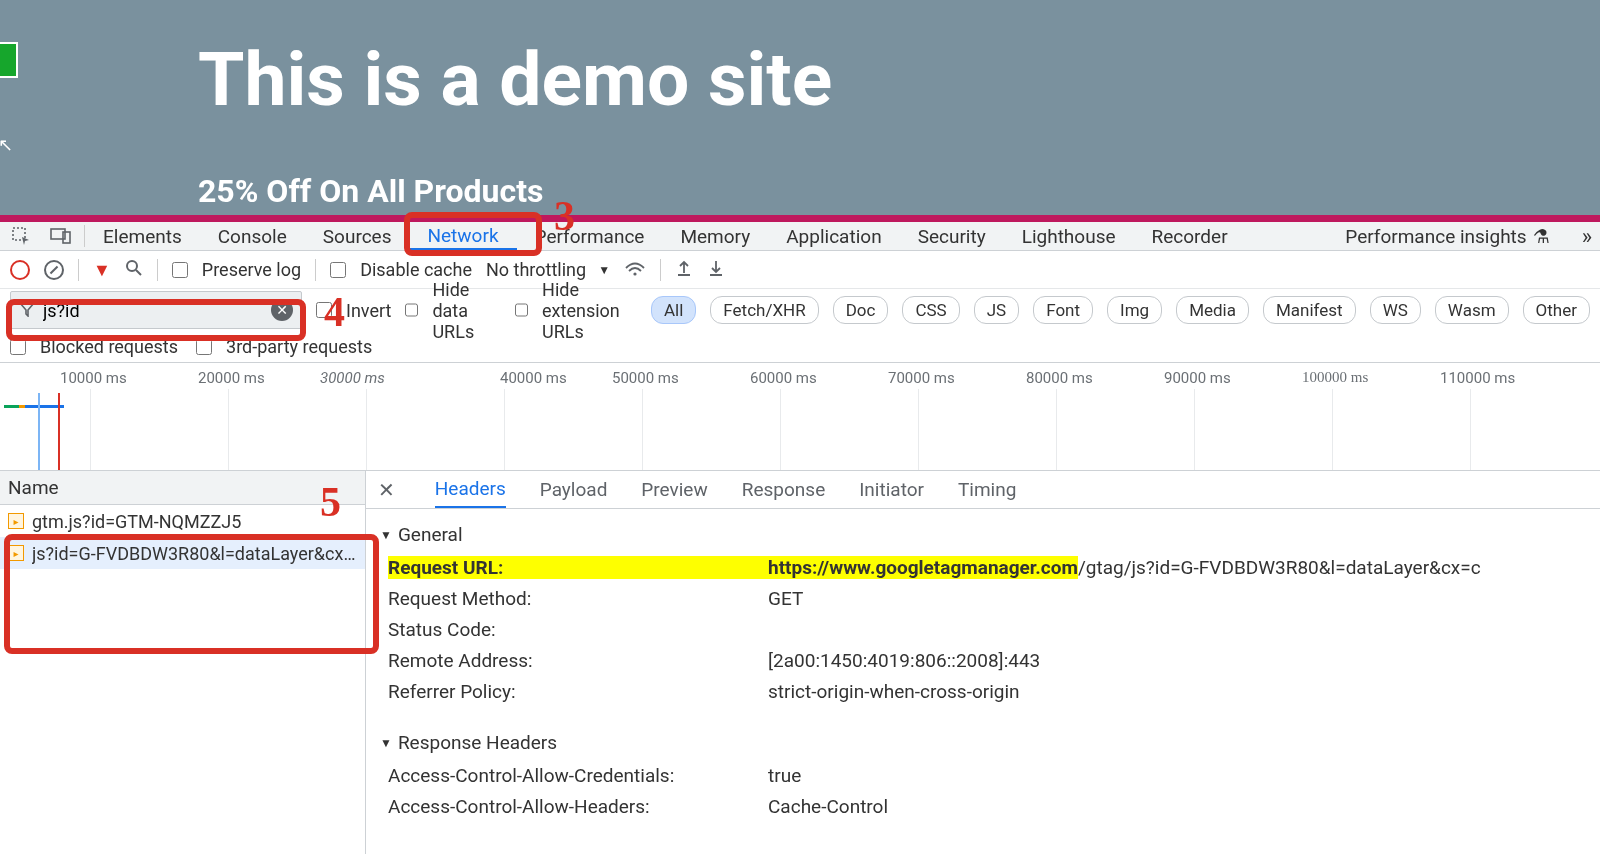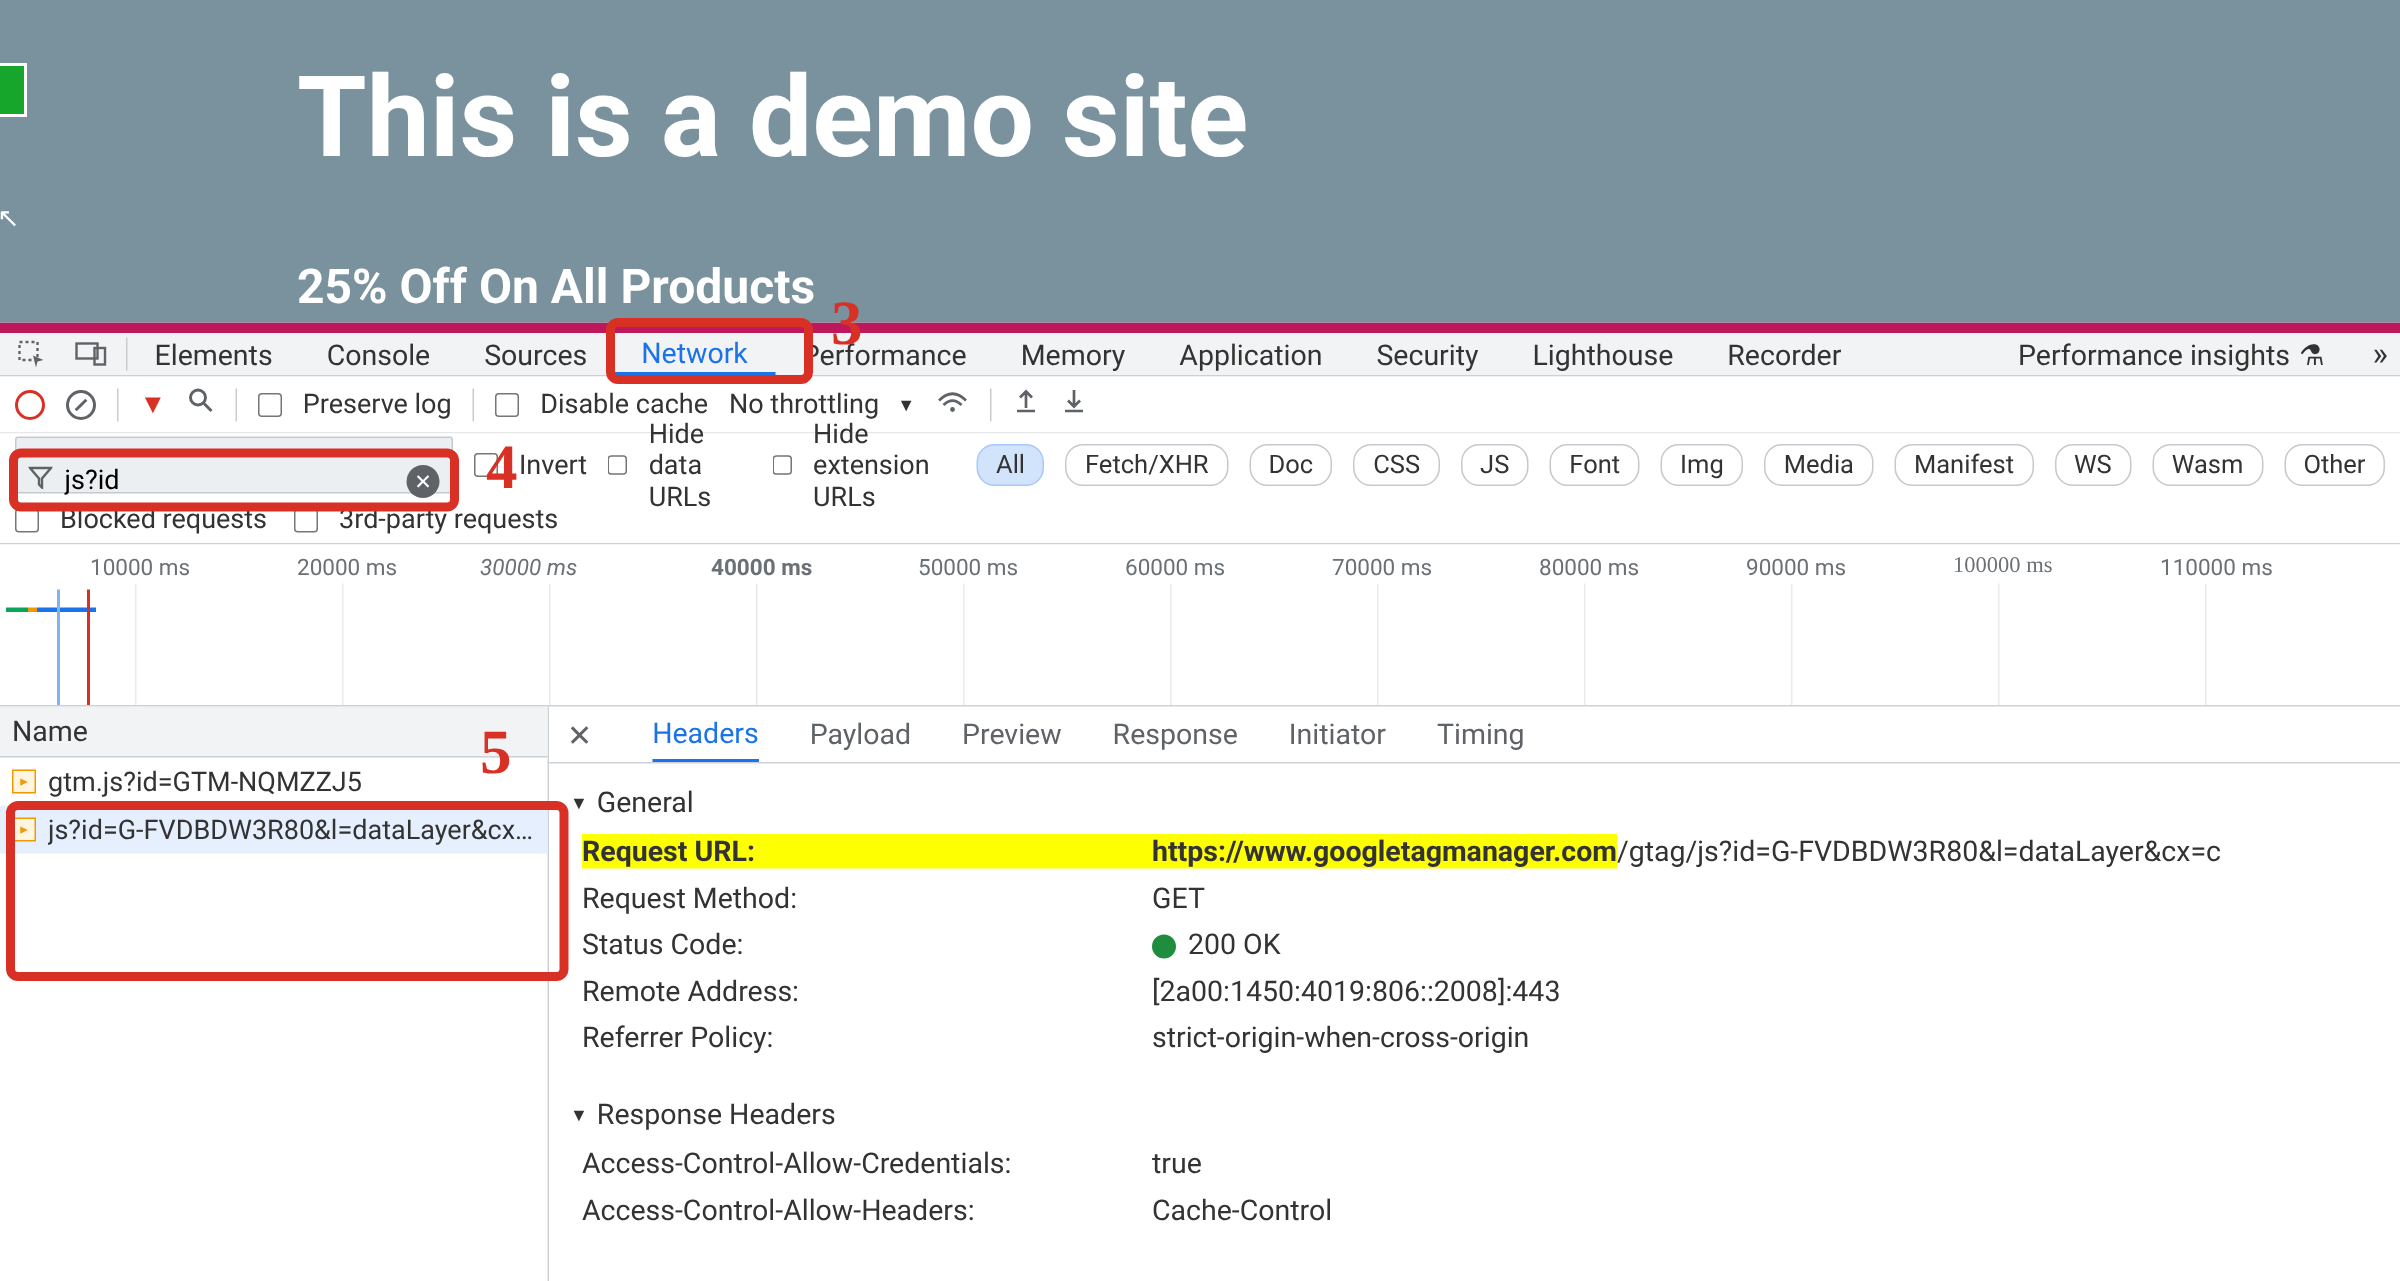--- a/index.html
+++ b/index.html
@@ -29,21 +29,21 @@
 .vbar { width:1px; height:22px; background:#ccc; }
 .filter-icon { color:#d93025; font-size:18px; }
 .search-icon { color:#5f6368; font-size:18px; }
 .chk { display:flex; align-items:center; gap:14px; }
 .chk input { width:16px; height:16px; }
 .throttle { display:flex; align-items:center; gap:6px; }
 .caret-down { font-size:12px; margin-left:6px; }
 
 
 .toolbar2 { height: 42px; background: #fff; display: flex; align-items: center; padding: 0 10px; font-size: 18px; color: #333; gap: 14px; }
-.filter-input-wrap { display:flex; align-items:flex-start; background:#eceff1; border:1px solid #c5c9cd; border-radius:2px; height:32px; padding:18px 8px; width:292px; }
+.filter-input-wrap { display:flex; align-items:center; background:#eceff1; border:1px solid #c5c9cd; border-radius:2px; height:32px; padding:18px 8px; width:292px; }
 .filter-input-wrap input { border:none; background:transparent; outline:none; font-size:18px; flex:1; }
 .clear-x { width:22px; height:22px; background:#5f6368; border-radius:50%; display:flex; align-items:center; justify-content:center; color:#fff; font-size:14px; }
 .pill { border:1px solid #c5c9cd; border-radius:12px; padding:3px 12px; font-size:17px; }
 .pill.active { background:#d2e3fc; border-color:#a8c7fa; }
 
 
 .toolbar3 { height: 32px; background: #fff; display: flex; align-items: center; padding: 0 10px; font-size: 18px; color: #333; gap: 18px; border-bottom: 1px solid #cdd1d5; }
 
 
 .timeline { height: 108px; background: #fff; border-bottom: 1px solid #cdd1d5; position: relative; font-size: 15px; color: #6b7075; }
@@ -213,21 +213,21 @@
       <input type="checkbox" style="">
       <span>3rd-party requests</span>
     </label>
 </div>
 
 <div class="timeline">
   <div class="ticks" id="ticks">
       <div class="tick" style="left: 60px;">10000 ms</div>
       <div class="tick" style="left: 198px;">20000 ms</div>
       <div class="tick" style="left: 320px; font-style: italic;">30000 ms</div>
-      <div class="tick" style="left: 474px; font-weight: bold;">40000 ms</div>
+      <div class="tick" style="left: 500px;">40000 ms</div>
       <div class="tick" style="left: 612px;">50000 ms</div>
       <div class="tick" style="left: 750px;">60000 ms</div>
       <div class="tick" style="left: 888px;">70000 ms</div>
       <div class="tick" style="left: 1026px;">80000 ms</div>
       <div class="tick" style="left: 1164px;">90000 ms</div>
       <div class="tick" style="left: 1302px; font-family: Liberation Serif, serif;">100000 ms</div>
       <div class="tick" style="left: 1440px;">110000 ms</div>
     </div>
   <div class="gridlines" id="glines">
       <div class="gline" style="left: 90px;"></div>
@@ -278,21 +278,20 @@
           <div class="kv">
             <div class="k hl">Request URL:</div>
             <div class="v"><span class="hl">https://www.googletagmanager.com</span><span>/gtag/js?id=G-FVDBDW3R80&amp;l=dataLayer&amp;cx=c</span></div>
           </div>
           <div class="kv">
             <div class="k">Request Method:</div>
             <div class="v">GET</div>
           </div>
           <div class="kv">
             <div class="k">Status Code:</div>
-            <div class="v"><span class="status-dot"></span>200 OK</div>
           </div>
           <div class="kv">
             <div class="k">Remote Address:</div>
             <div class="v">[2a00:1450:4019:806::2008]:443</div>
           </div>
           <div class="kv">
             <div class="k">Referrer Policy:</div>
             <div class="v">strict-origin-when-cross-origin</div>
           </div>
         </div>

